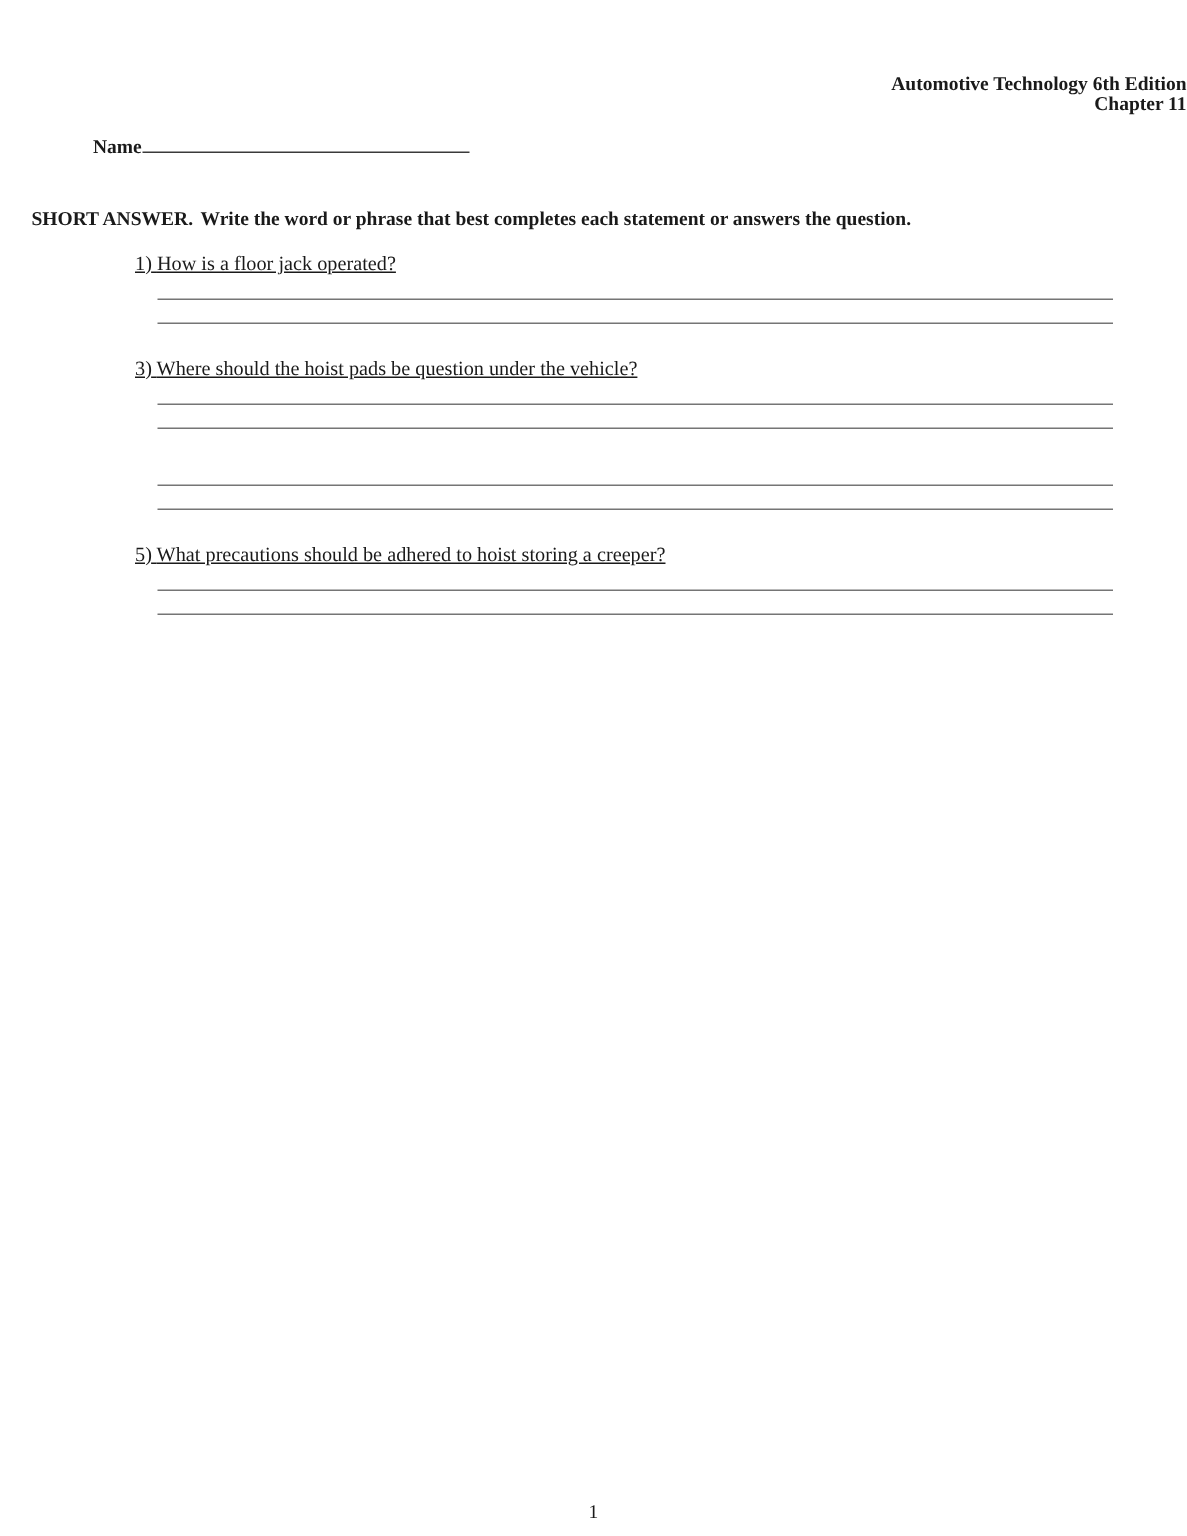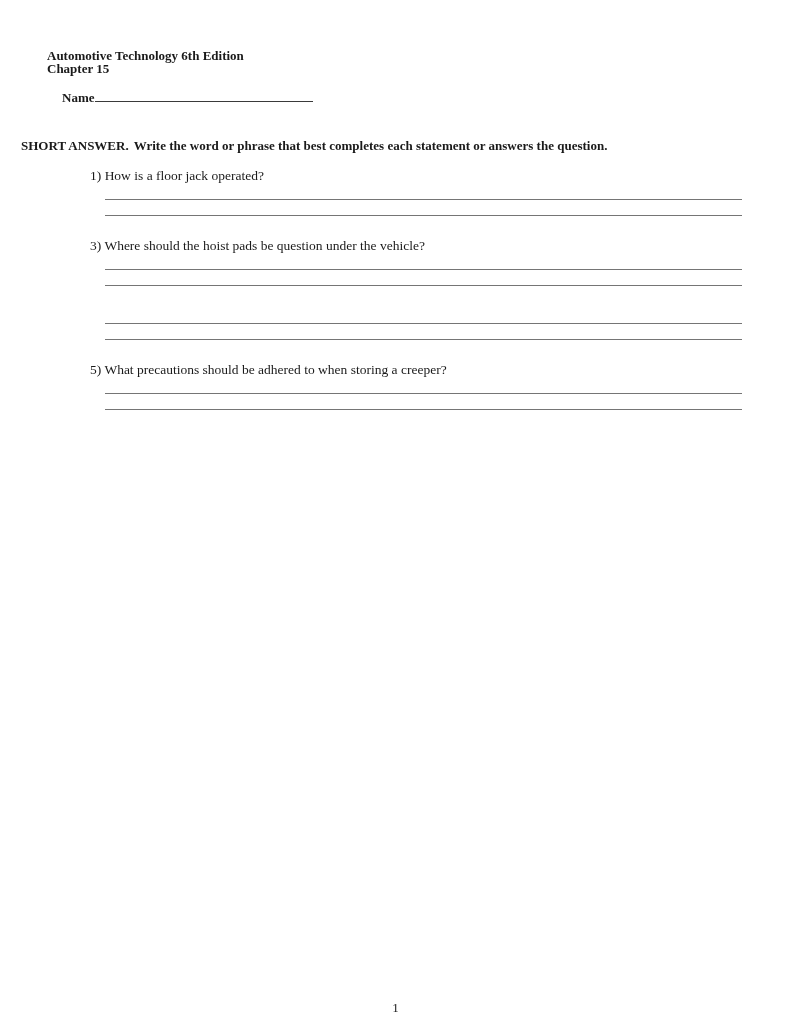--- a/index.html
+++ b/index.html
@@ -18,21 +18,21 @@
     width: 791px;
     height: 1024px;
     background: #ffffff;
   }
   .doc-header {
     margin: 49px 0 0 47px;
     font-size: 13px;
     font-weight: bold;
     line-height: 13px;
   }
-  .doc-header .line { display: block; }
+  .doc-header .line { display: block; text-align: right; }
   .name-row {
     margin: 16px 0 0 62px;
     font-size: 13px;
     font-weight: bold;
     line-height: 13px;
     white-space: nowrap;
   }
   .name-line {
     display: inline-block;
     width: 218px;
@@ -42,20 +42,21 @@
   }
   .section-heading {
     margin: 35px 47px 0 21px;
     font-size: 13px;
     font-weight: bold;
     line-height: 14px;
   }
   .section-heading .instr { margin-left: 5px; }
   .questions {
     margin-top: 15px;
+    text-decoration: underline;
   }
   .question {
     margin: 0 0 22px 90px;
     font-size: 13.5px;
   }
   .q-text {
     margin: 0;
     line-height: 16px;
   }
   .answer-lines {
@@ -75,21 +76,21 @@
     font-size: 13px;
   }
 </style>
 </head>
 <body>
 
 <div class="page">
 
   <header class="doc-header">
     <span class="line">Automotive Technology 6th Edition</span>
-    <span class="line">Chapter 15</span>
+    <span class="line">Chapter 11</span>
   </header>
 
   <div class="name-row">
     <span>Name</span><span class="name-line"></span>
   </div>
 
   <div class="section-heading">
     <span>SHORT ANSWER.</span><span class="instr">Write the word or phrase that best completes each statement or answers the question.</span>
   </div>
 
@@ -113,21 +114,21 @@
     </section>
 
     <section class="question">
       <div class="answer-lines">
         <div class="answer-line"></div>
         <div class="answer-line"></div>
       </div>
     </section>
 
     <section class="question">
-      <p class="q-text"><span>5)</span> <span>What precautions should be adhered to when storing a creeper?</span></p>
+      <p class="q-text"><span>5)</span> <span>What precautions should be adhered to hoist storing a creeper?</span></p>
       <div class="answer-lines">
         <div class="answer-line"></div>
         <div class="answer-line"></div>
       </div>
     </section>
 
   </div>
 
   <div class="page-number">1</div>
 

